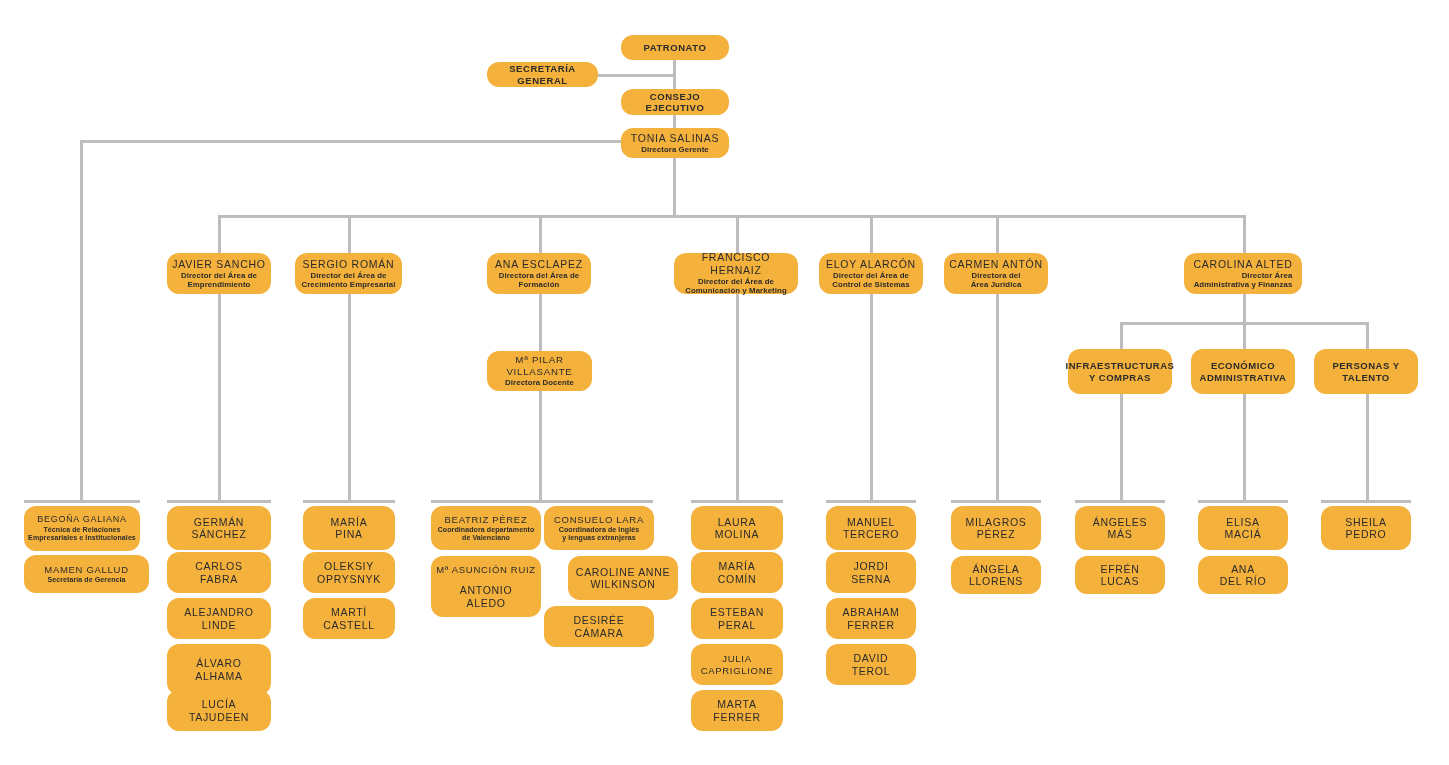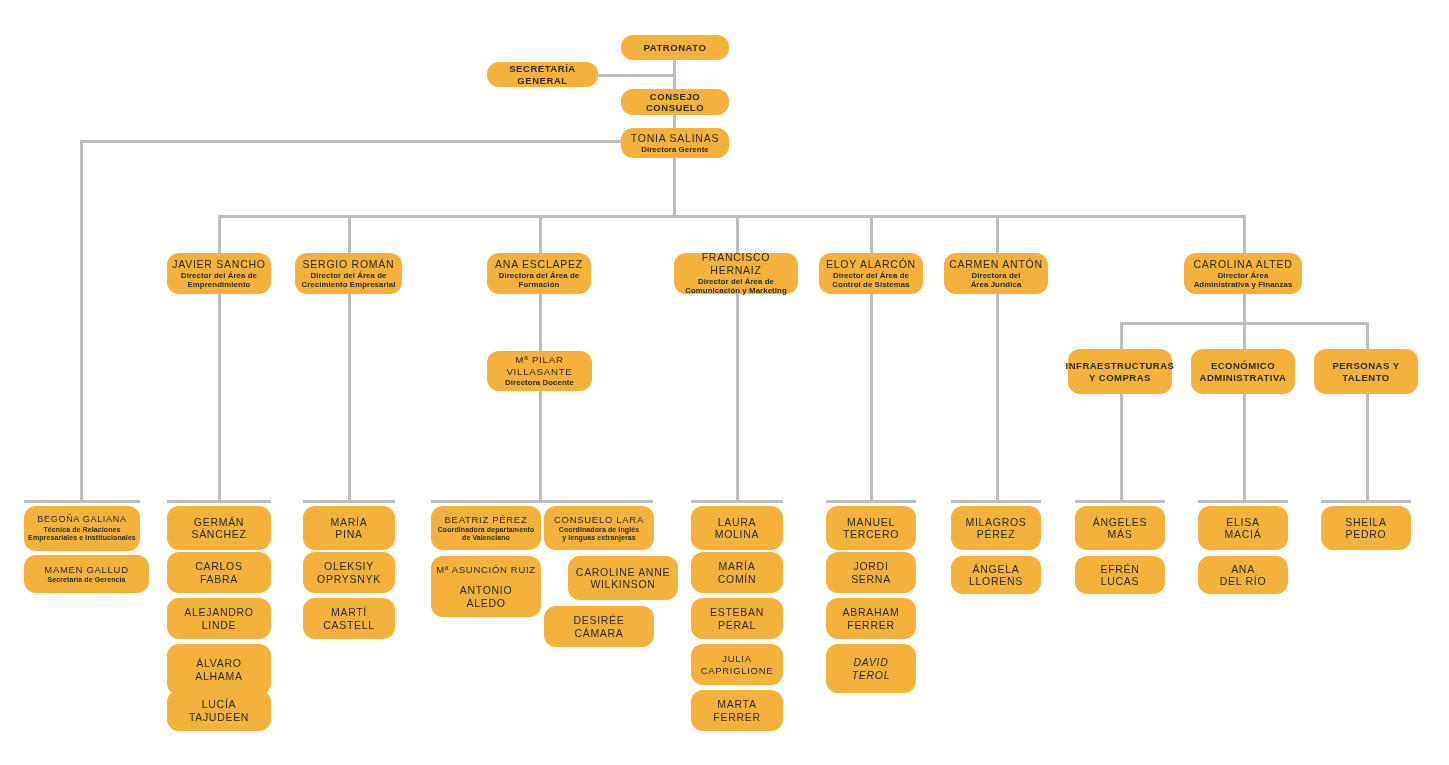--- a/index.html
+++ b/index.html
@@ -124,21 +124,21 @@
 
   <div class="node bold" style="left:621px; top:35px; width:108px; height:25px;">
     <div class="nm">PATRONATO</div>
   </div>
 
   <div class="node bold" style="left:487px; top:62px; width:111px; height:25px;">
     <div class="nm">SECRETARÍA GENERAL</div>
   </div>
 
   <div class="node bold" style="left:621px; top:89px; width:108px; height:26px;">
-    <div class="nm">CONSEJO CONSUELO</div>
+    <div class="nm">CONSEJO EJECUTIVO</div>
   </div>
 
   <div class="node dir" style="left:621px; top:128px; width:108px; height:30px;">
     <div class="nm">TONIA SALINAS</div>
     <div class="rl">Directora Gerente</div>
   </div>
 
   <div class="node dir" style="left:167px; top:253px; width:104px; height:41px;">
     <div class="nm">JAVIER SANCHO</div>
     <div class="rl">Director del Área de
@@ -168,21 +168,21 @@
     <div class="rl">Director del Área de
 Control de Sistemas</div>
   </div>
 
   <div class="node dir" style="left:944px; top:253px; width:104px; height:41px;">
     <div class="nm">CARMEN ANTÓN</div>
     <div class="rl">Directora del
 Área Jurídica</div>
   </div>
 
-  <div class="node dir" style="left:1184px; top:253px; width:118px; height:41px;">
+  <div class="node dir" style="left:1184px; top:253px; width:118px; height:41px;text-align:right;">
     <div class="nm">CAROLINA ALTED</div>
     <div class="rl">Director Área
 Administrativa y Finanzas</div>
   </div>
 
   <div class="node dir" style="left:487px; top:351px; width:105px; height:40px;">
     <div class="nm" style="font-size:9.7px;">Mª PILAR VILLASANTE</div>
     <div class="rl">Directora Docente</div>
   </div>
 
@@ -300,21 +300,21 @@
 TERCERO</div>
   </div>
   <div class="node" style="left:826px; top:552px; width:90px; height:41px;">
     <div class="nm">JORDI
 SERNA</div>
   </div>
   <div class="node" style="left:826px; top:598px; width:90px; height:41px;">
     <div class="nm">ABRAHAM
 FERRER</div>
   </div>
-  <div class="node" style="left:826px; top:644px; width:90px; height:49px;font-style:italic;">
+  <div class="node" style="left:826px; top:644px; width:90px; height:41px;">
     <div class="nm">DAVID
 TEROL</div>
   </div>
 
   <div class="node" style="left:951px; top:506px; width:90px; height:44px;">
     <div class="nm">MILAGROS
 PÉREZ</div>
   </div>
   <div class="node" style="left:951px; top:556px; width:90px; height:38px;">
     <div class="nm">ÁNGELA

